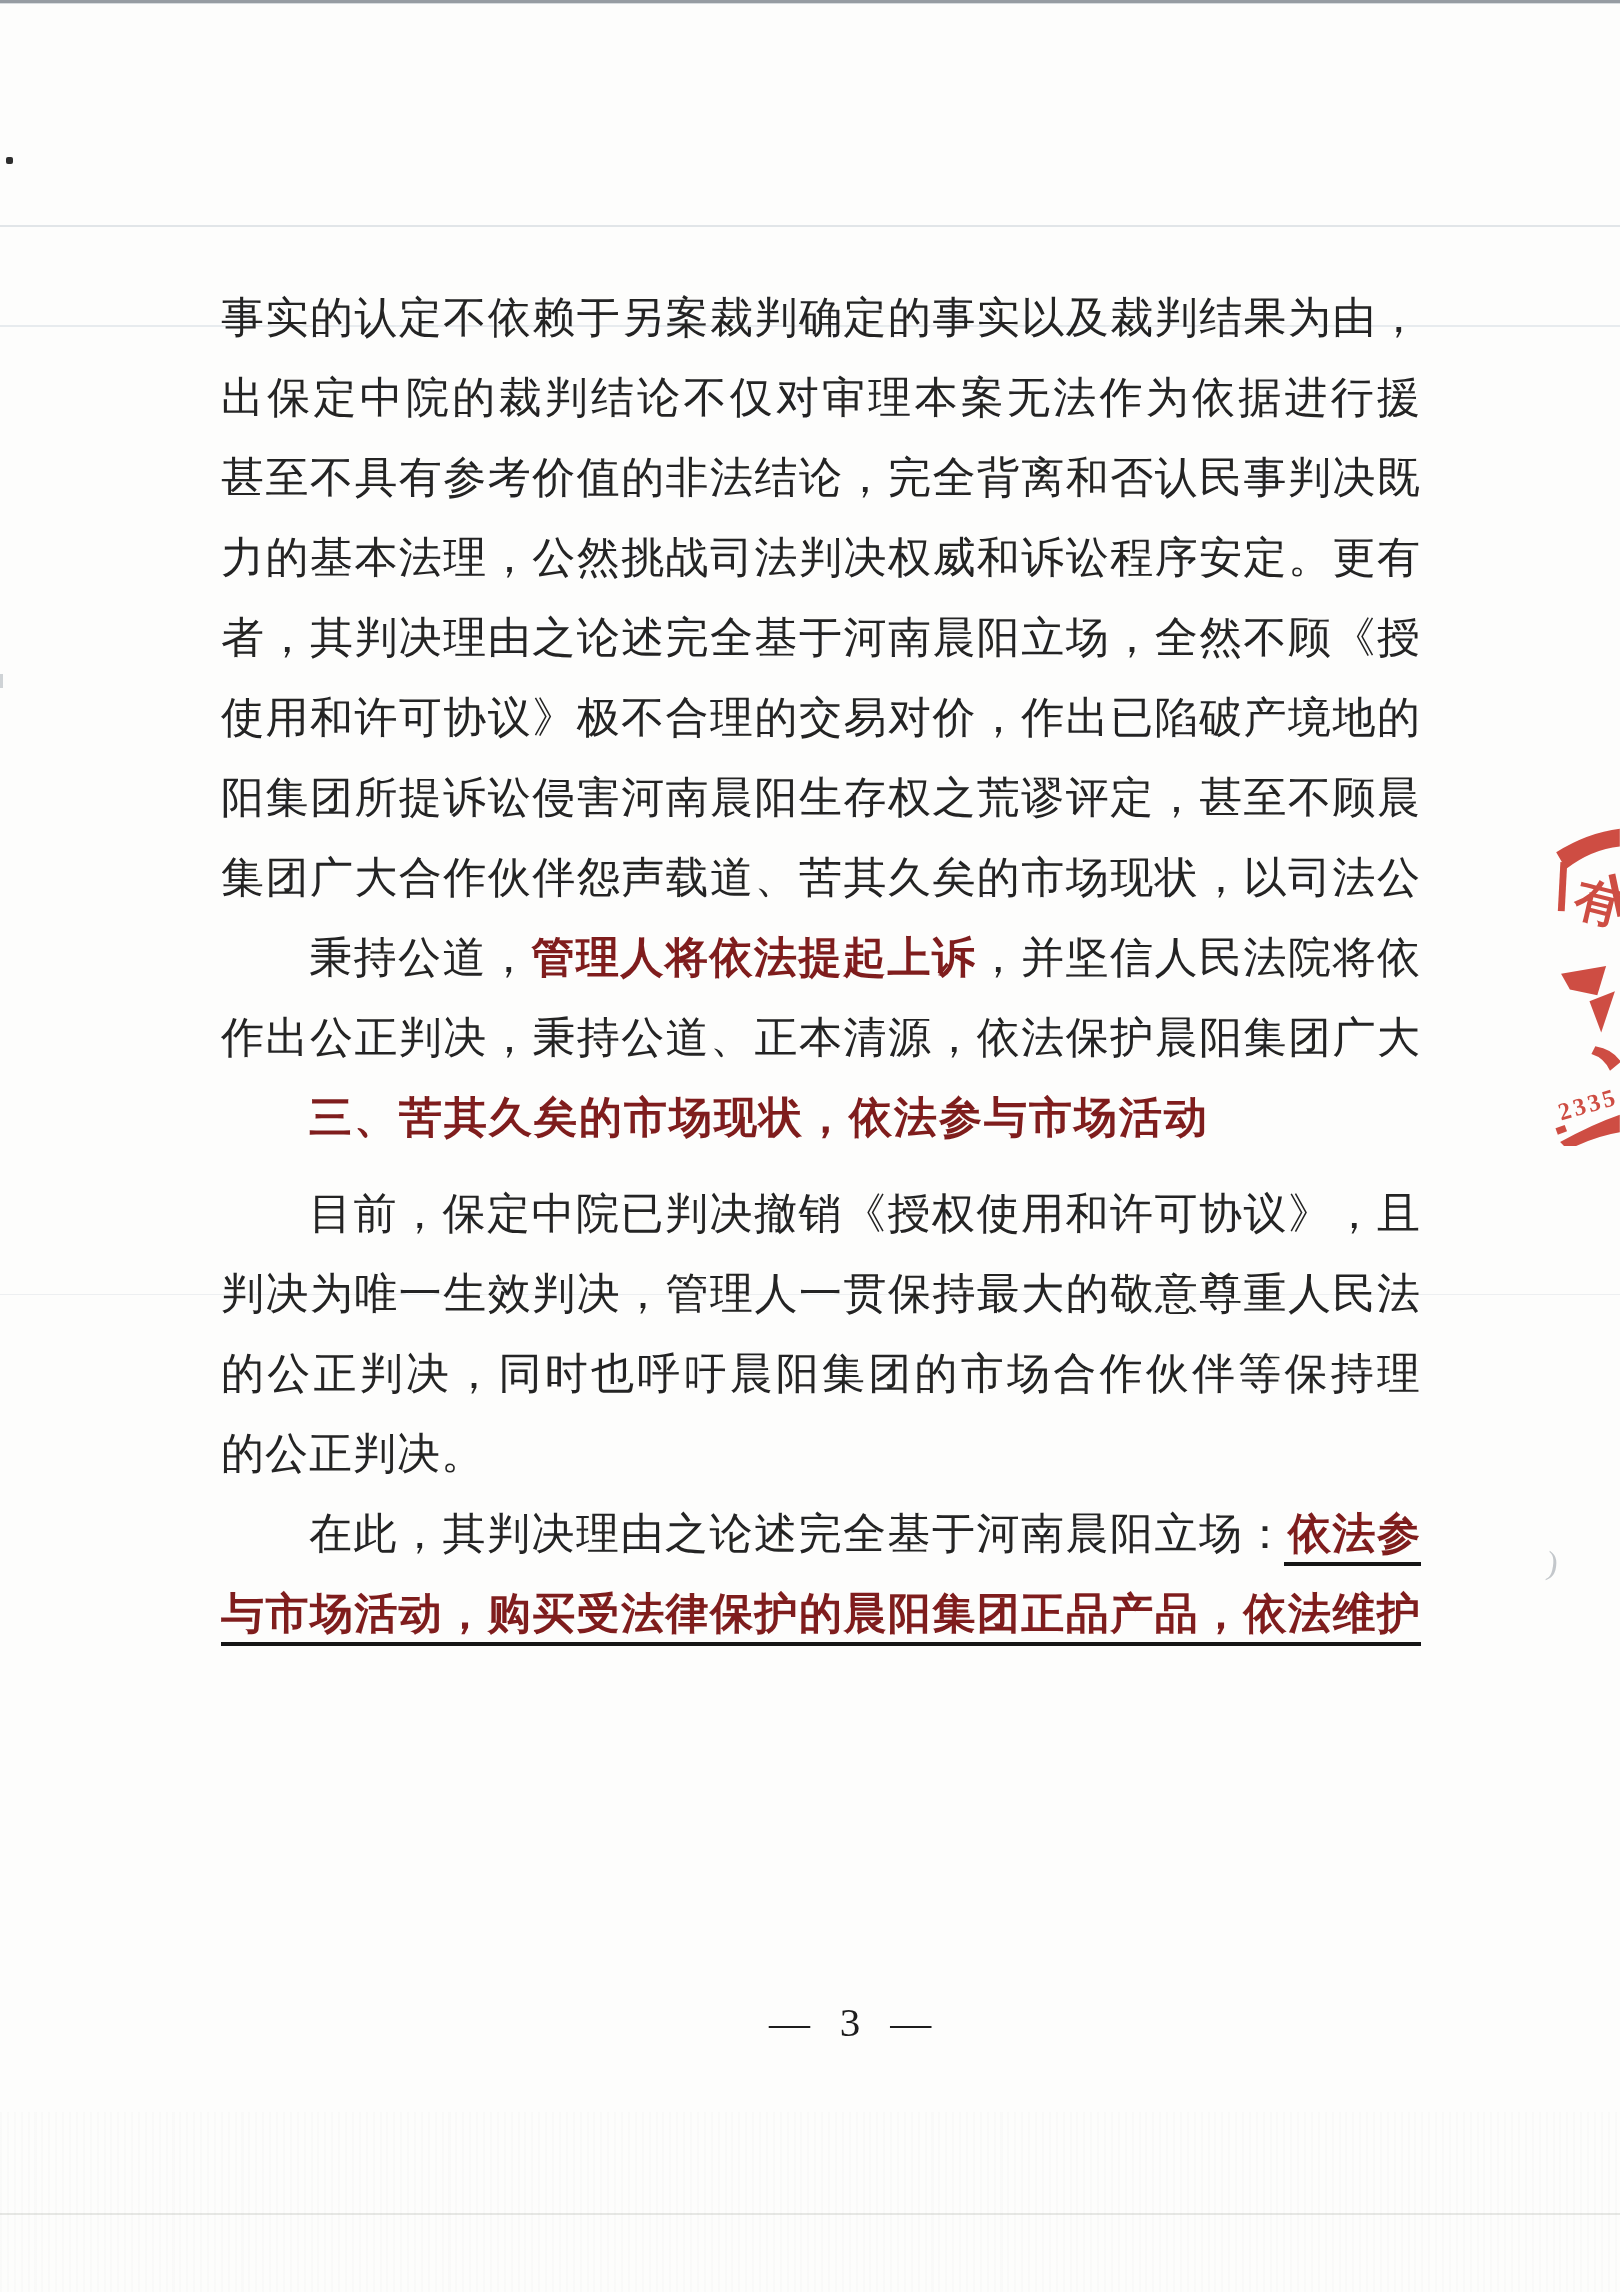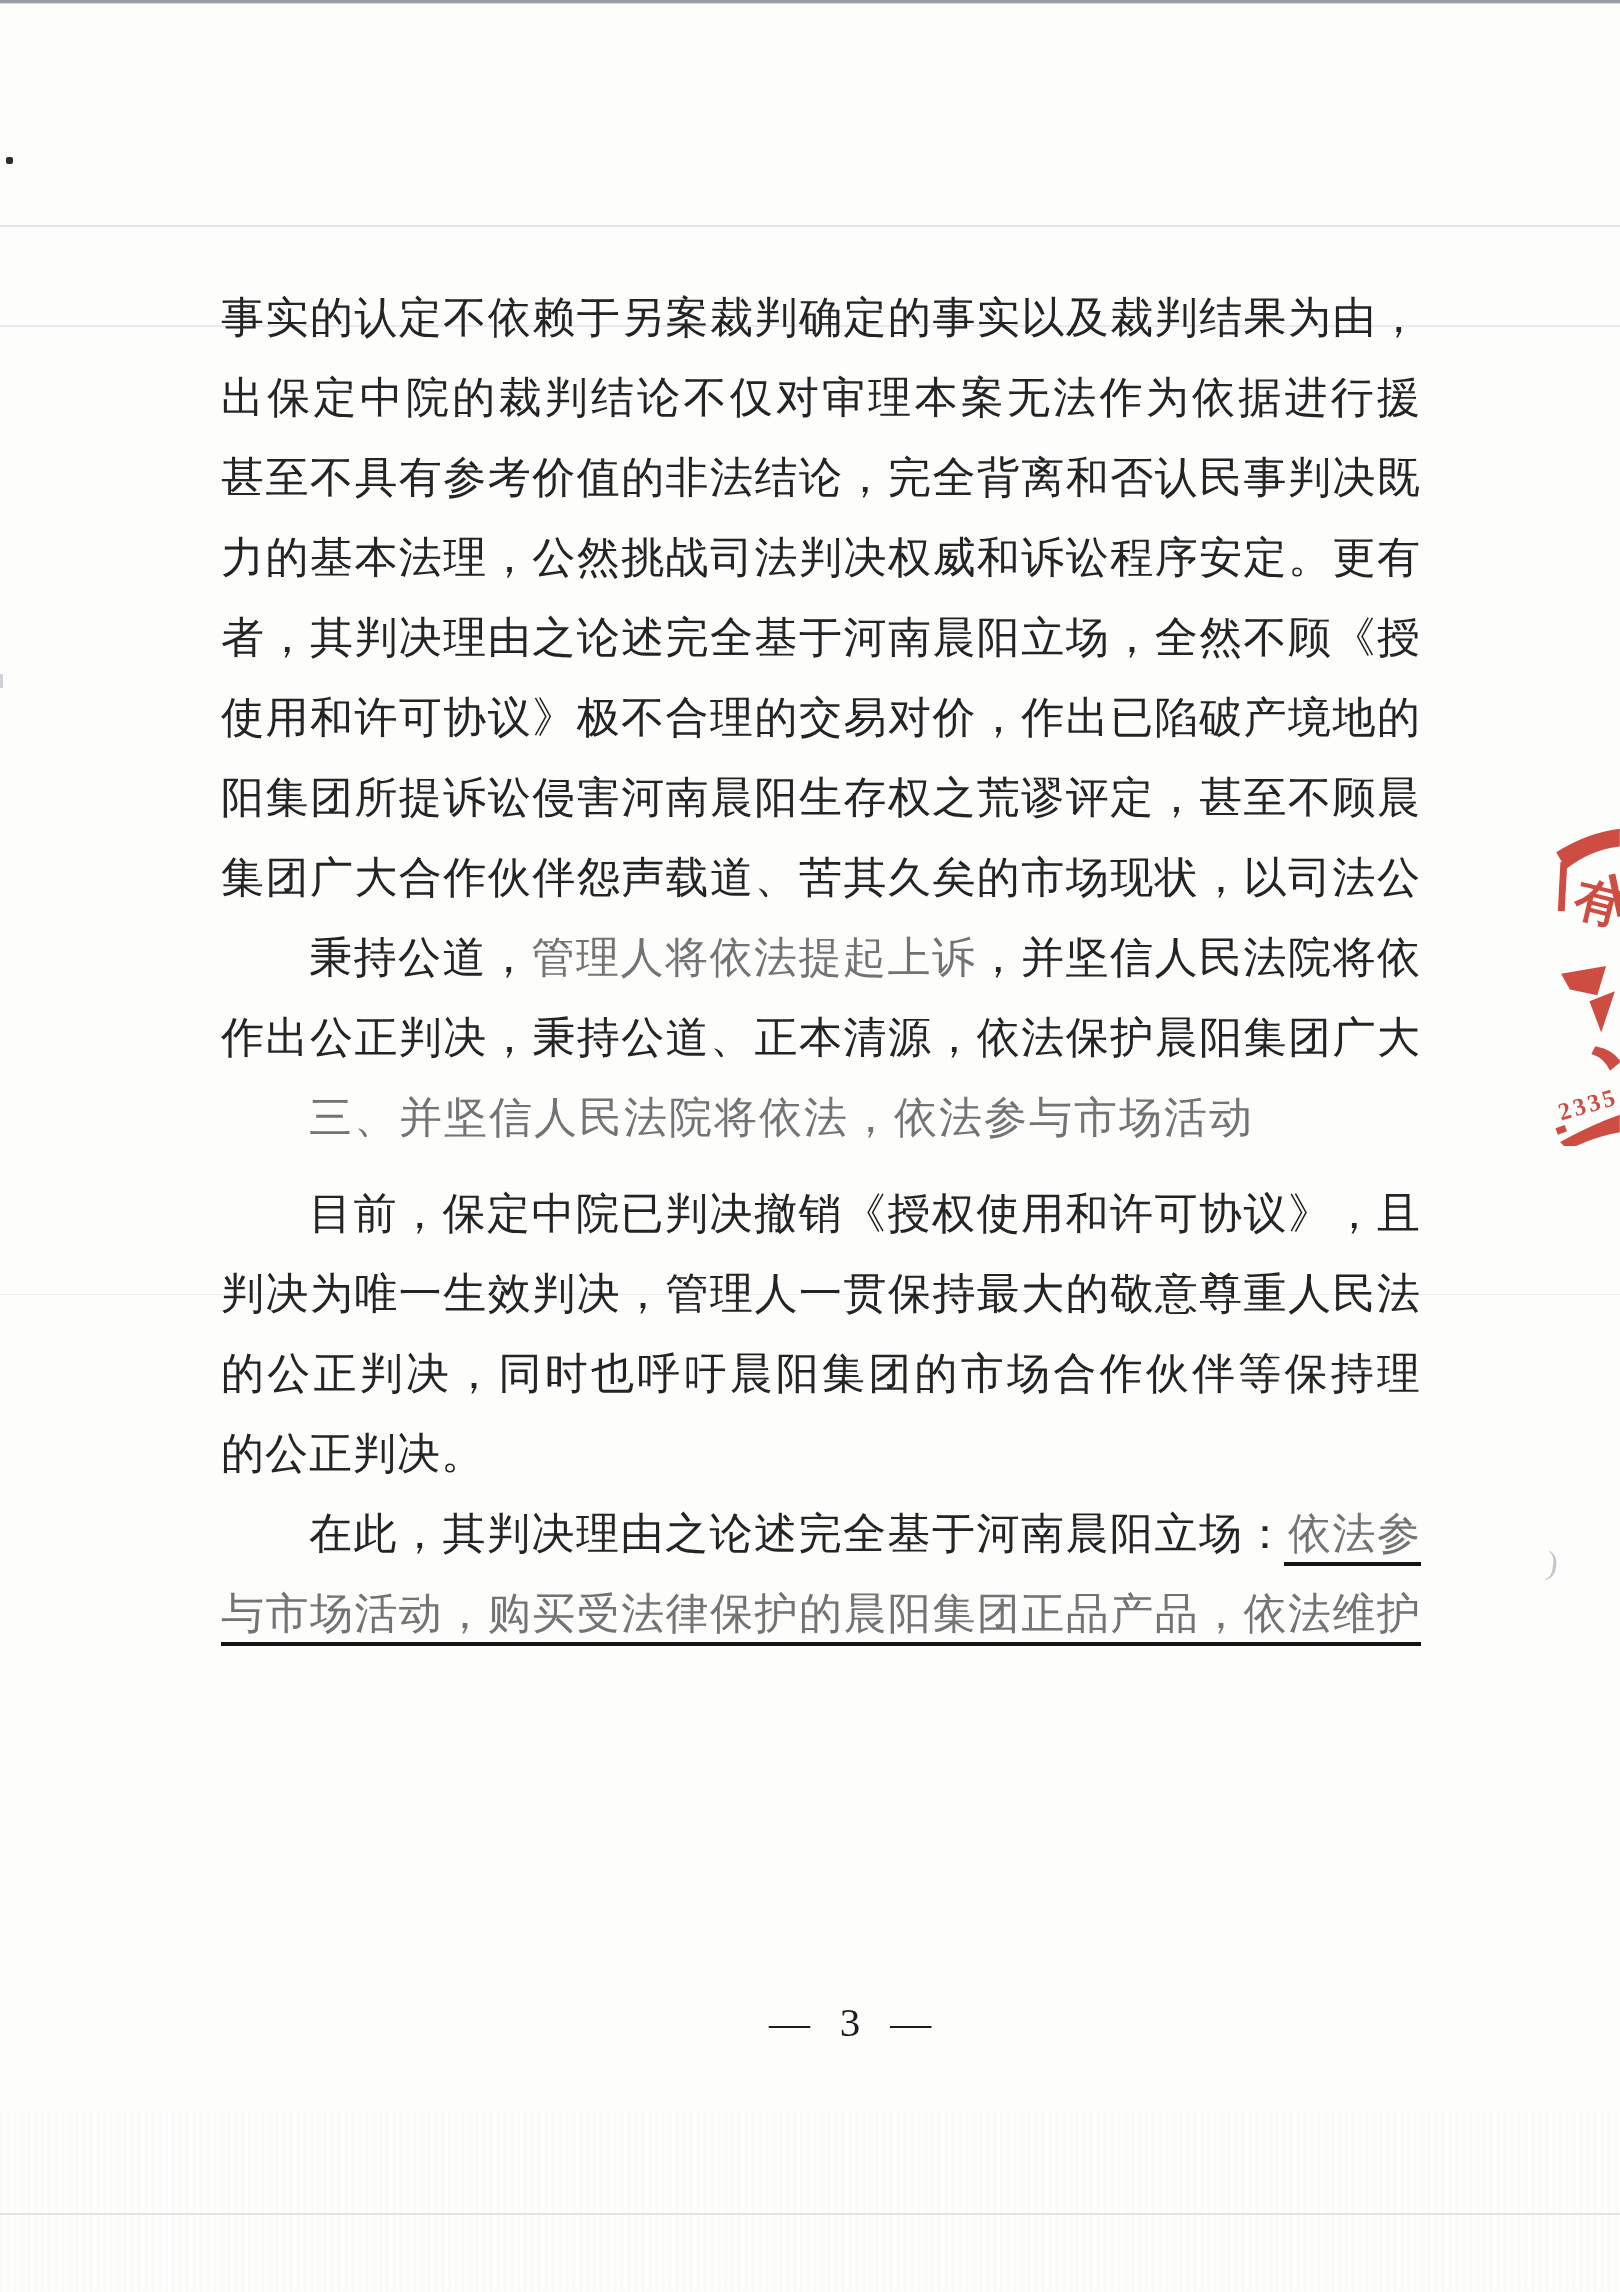--- a/index.html
+++ b/index.html
@@ -30,21 +30,21 @@
     font-size:43px;color:#242424;letter-spacing:1px;
   }
   .line{
     position:relative;height:80px;line-height:80px;white-space:nowrap;
   }
   .line.just{
     white-space:normal;text-align:justify;text-align-last:justify;text-justify:inter-character;
     overflow:hidden;
   }
   .line.indent{text-indent:88px;}
-  .line b{font-weight:400;color:#737373;}
+  .line b{font-weight:700;color:#7f1d1d;}
   .line.heading{font-weight:700;color:#101010;}
   .line.heading b{letter-spacing:2px;}
   .spacer{height:15.7px;}
   .line.ul-full::after,.line.ul-tail::after{
     content:"";position:absolute;bottom:7.8px;height:3.9px;background:#151515;
   }
   .line.ul-full::after{left:0;right:0;}
   .line.ul-tail::after{right:0;width:137px;}
 
   
@@ -75,21 +75,21 @@
     <div class="line just"><span>事实的认定不依赖于另案裁判确定的事实以及裁判结果为由，得</span></div>
     <div class="line just"><span>出保定中院的裁判结论不仅对审理本案无法作为依据进行援引，</span></div>
     <div class="line just"><span>甚至不具有参考价值的非法结论，完全背离和否认民事判决既判</span></div>
     <div class="line just"><span>力的基本法理，公然挑战司法判决权威和诉讼程序安定。更有甚</span></div>
     <div class="line just"><span>者，其判决理由之论述完全基于河南晨阳立场，全然不顾《授权</span></div>
     <div class="line just"><span>使用和许可协议》极不合理的交易对价，作出已陷破产境地的晨</span></div>
     <div class="line just"><span>阳集团所提诉讼侵害河南晨阳生存权之荒谬评定，甚至不顾晨阳</span></div>
     <div class="line just"><span>集团广大合作伙伴怨声载道、苦其久矣的市场现状，以司法公权</span></div>
     <div class="line just indent"><span>秉持公道，</span><b>管理人将依法提起上诉</b><span>，并坚信人民法院将依法</span></div>
     <div class="line just"><span>作出公正判决，秉持公道、正本清源，依法保护晨阳集团广大债</span></div>
-    <div class="line indent heading"><b>三、并坚信人民法院将依法，依法参与市场活动</b></div>
+    <div class="line indent heading"><b>三、苦其久矣的市场现状，依法参与市场活动</b></div>
     <div class="spacer"></div>
     <div class="line just indent"><span>目前，保定中院已判决撤销《授权使用和许可协议》，且该</span></div>
     <div class="line just"><span>判决为唯一生效判决，管理人一贯保持最大的敬意尊重人民法院</span></div>
     <div class="line just"><span>的公正判决，同时也呼吁晨阳集团的市场合作伙伴等保持理性、</span></div>
     <div class="line "><span>的公正判决。</span></div>
     <div class="line just indent ul-tail"><span>在此，其判决理由之论述完全基于河南晨阳立场：</span><b>依法参</b></div>
     <div class="line just ul-full"><b>与市场活动，购买受法律保护的晨阳集团正品产品，依法维护自</b></div>
   </div>
 
 <div id="page-number">— 3 —</div>

